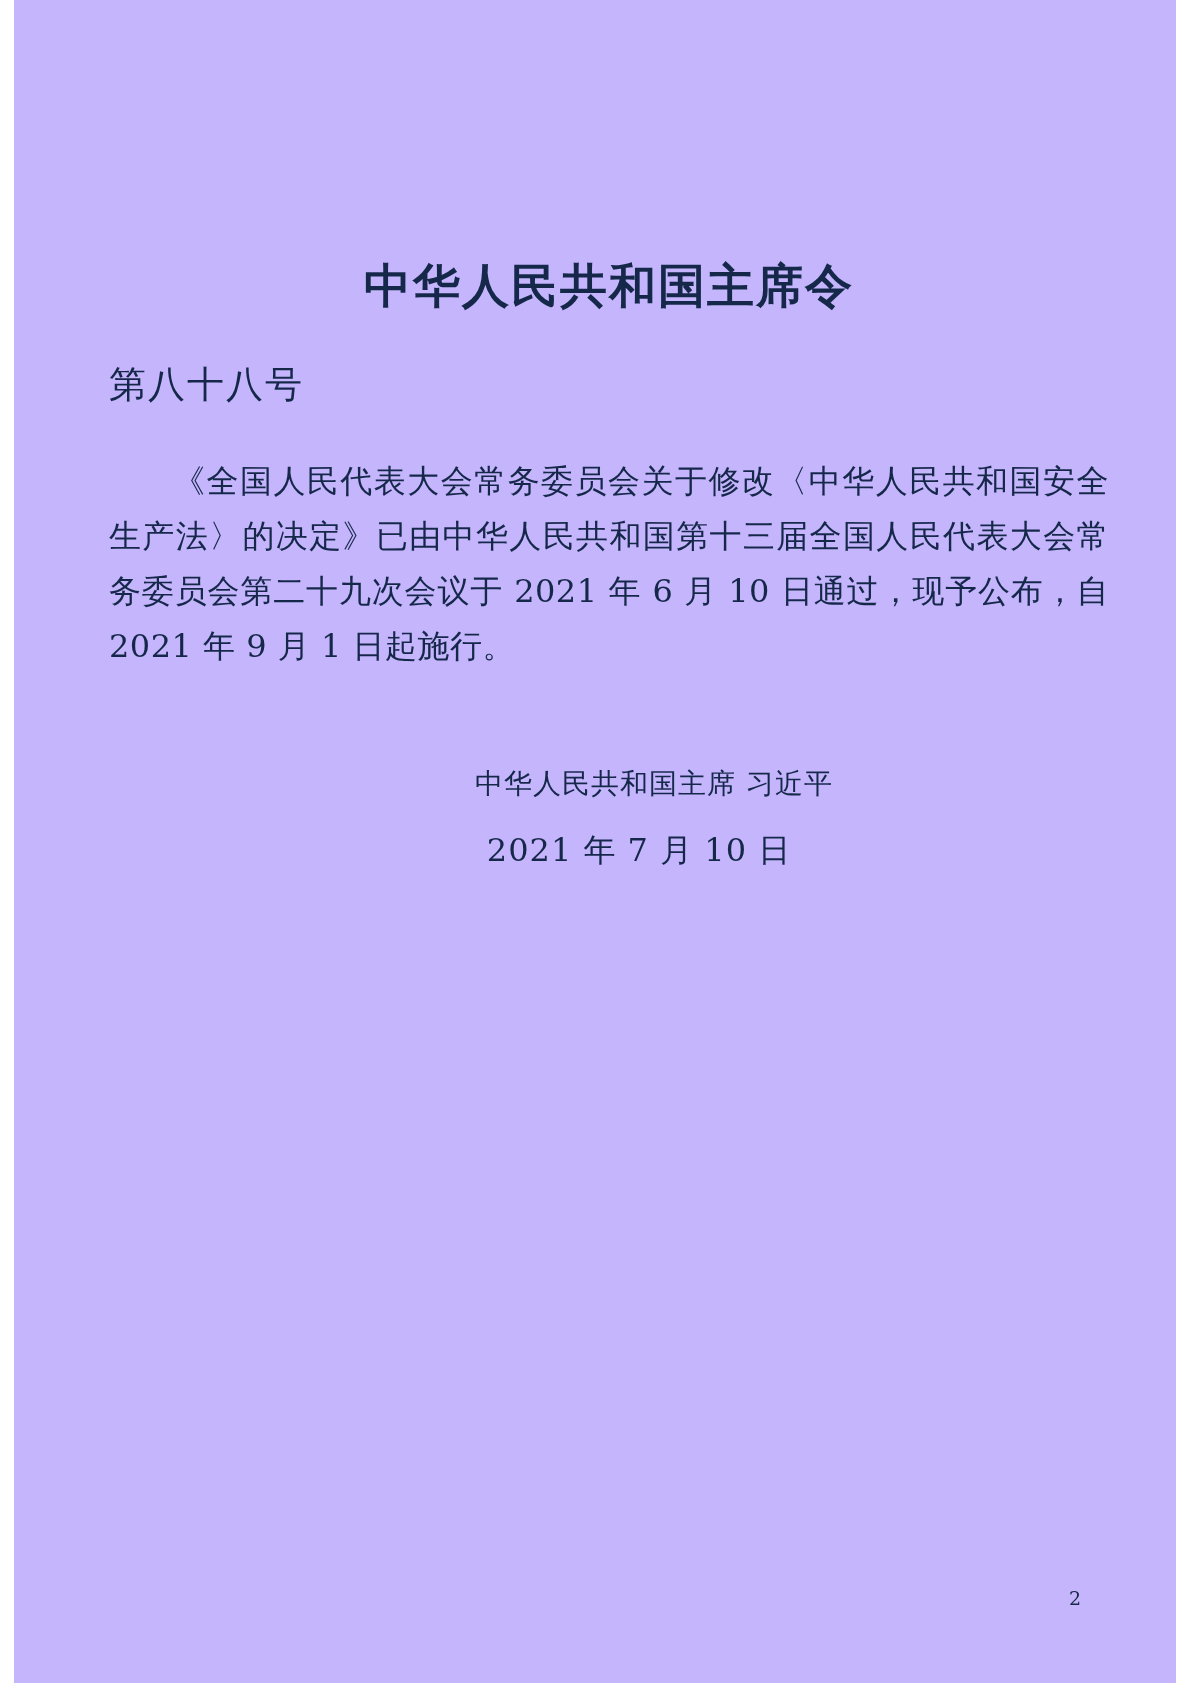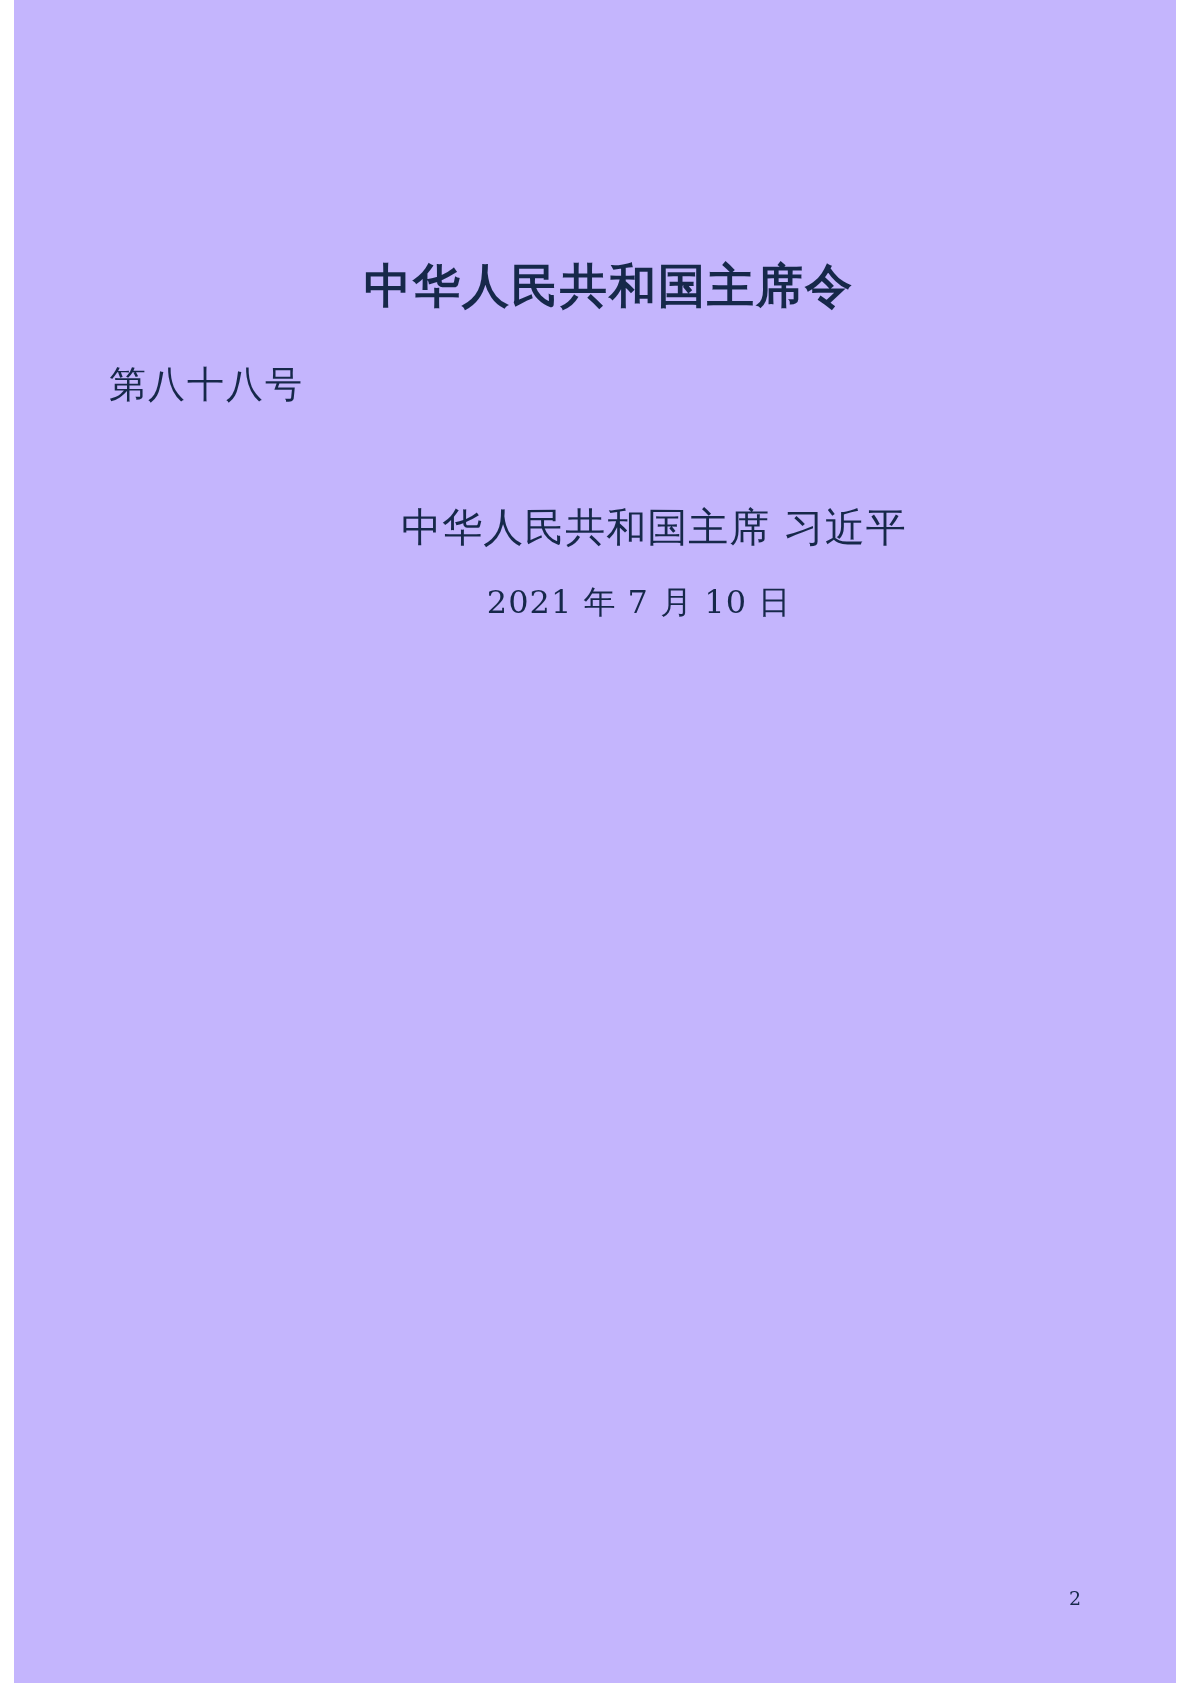--- a/index.html
+++ b/index.html
@@ -50,21 +50,21 @@
     margin-top: 44px;
     text-indent: 64px;
     letter-spacing: 0.5px;
   }
   .signature-block {
     margin-top: 90px;
     text-align: center;
     color: #16284a;
   }
   .signature-name {
-    font-size: 40px;
+    font-size: 28px;
     letter-spacing: 1px;
     padding-left: 90px;
   }
   .signature-date {
     font-size: 32px;
     letter-spacing: 1px;
     margin-top: 26px;
     padding-left: 60px;
   }
   .page-number {
@@ -80,20 +80,21 @@
 <body>
 
 <div class="page">
 
   <div class="doc-body">
 
     <h1 class="doc-title">中华人民共和国主席令</h1>
 
     <div class="doc-number">第八十八号</div>
 
+    <p class="doc-paragraph">《全国人民代表大会常务委员会关于修改〈中华人民共和国安全生产法〉的决定》已由中华人民共和国第十三届全国人民代表大会常务委员会第二十九次会议于 2021 年 6 月 10 日通过，现予公布，自 2021 年 9 月 1 日起施行。</p>
 
     <div class="signature-block">
       <div class="signature-name">中华人民共和国主席  习近平</div>
       <div class="signature-date">2021 年 7 月 10 日</div>
     </div>
 
   </div>
 
   <div class="page-number">2</div>
 

